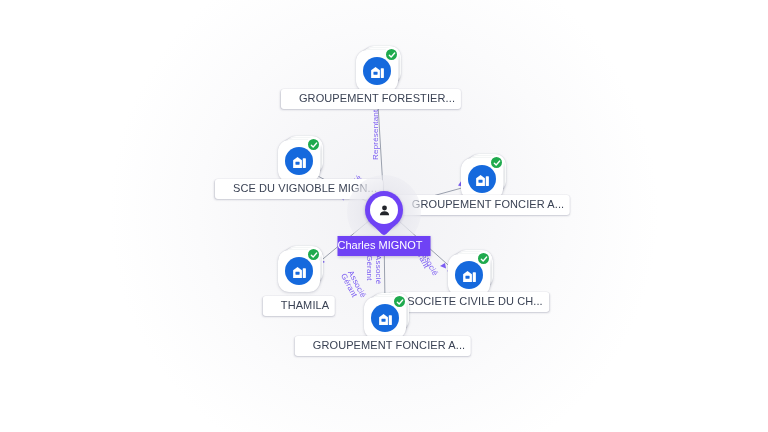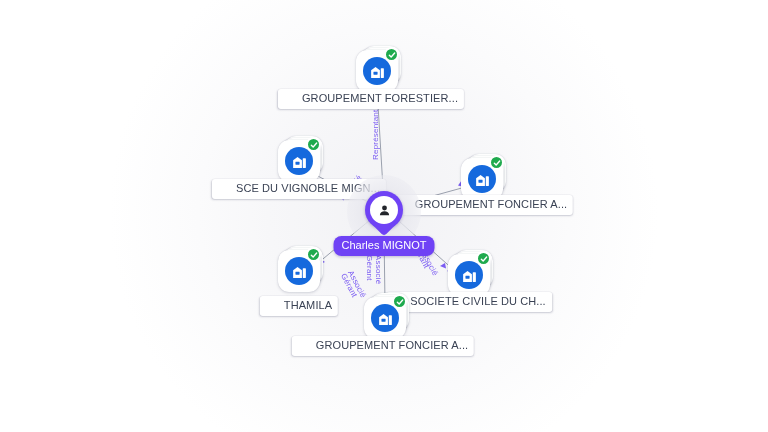--- a/index.html
+++ b/index.html
@@ -65,21 +65,21 @@
   
   .caption{
     position:absolute;
     transform:translateX(-50%);
     background:#ffffff;
     color:#3a4254;
     font-size:11px;
     line-height:13px;
     letter-spacing:.1px;
     white-space:nowrap;
-    padding:3px 6px 4px 24px;
+    padding:3px 6px 4px 18px;
     border-radius:3px;
     box-shadow:0 1px 2px rgba(40,45,80,.20), 0 0 0 .5px rgba(40,45,80,.07);
   }
 
   
   .center{
     position:absolute;
     left:384px;top:212px;
     width:0;height:0;
   }
@@ -117,22 +117,22 @@
   }
   .center-caption{
     position:absolute;
     left:0;top:24px;
     transform:translateX(-50%);
     background:#6f42f5;
     color:#ffffff;
     font-size:11px;
     line-height:13px;
     white-space:nowrap;
-    padding:3px 8px 4px 8px;
-    border-radius:8px;
+    padding:3px 8px 4px 0;
+    border-radius:0;
     box-shadow:0 1px 3px rgba(50,30,120,.28);
     z-index:3;
     text-align:right;
   }
 
   
   .elabel{
     position:absolute;
     color:#7b5cf2;
     font-size:8px;

